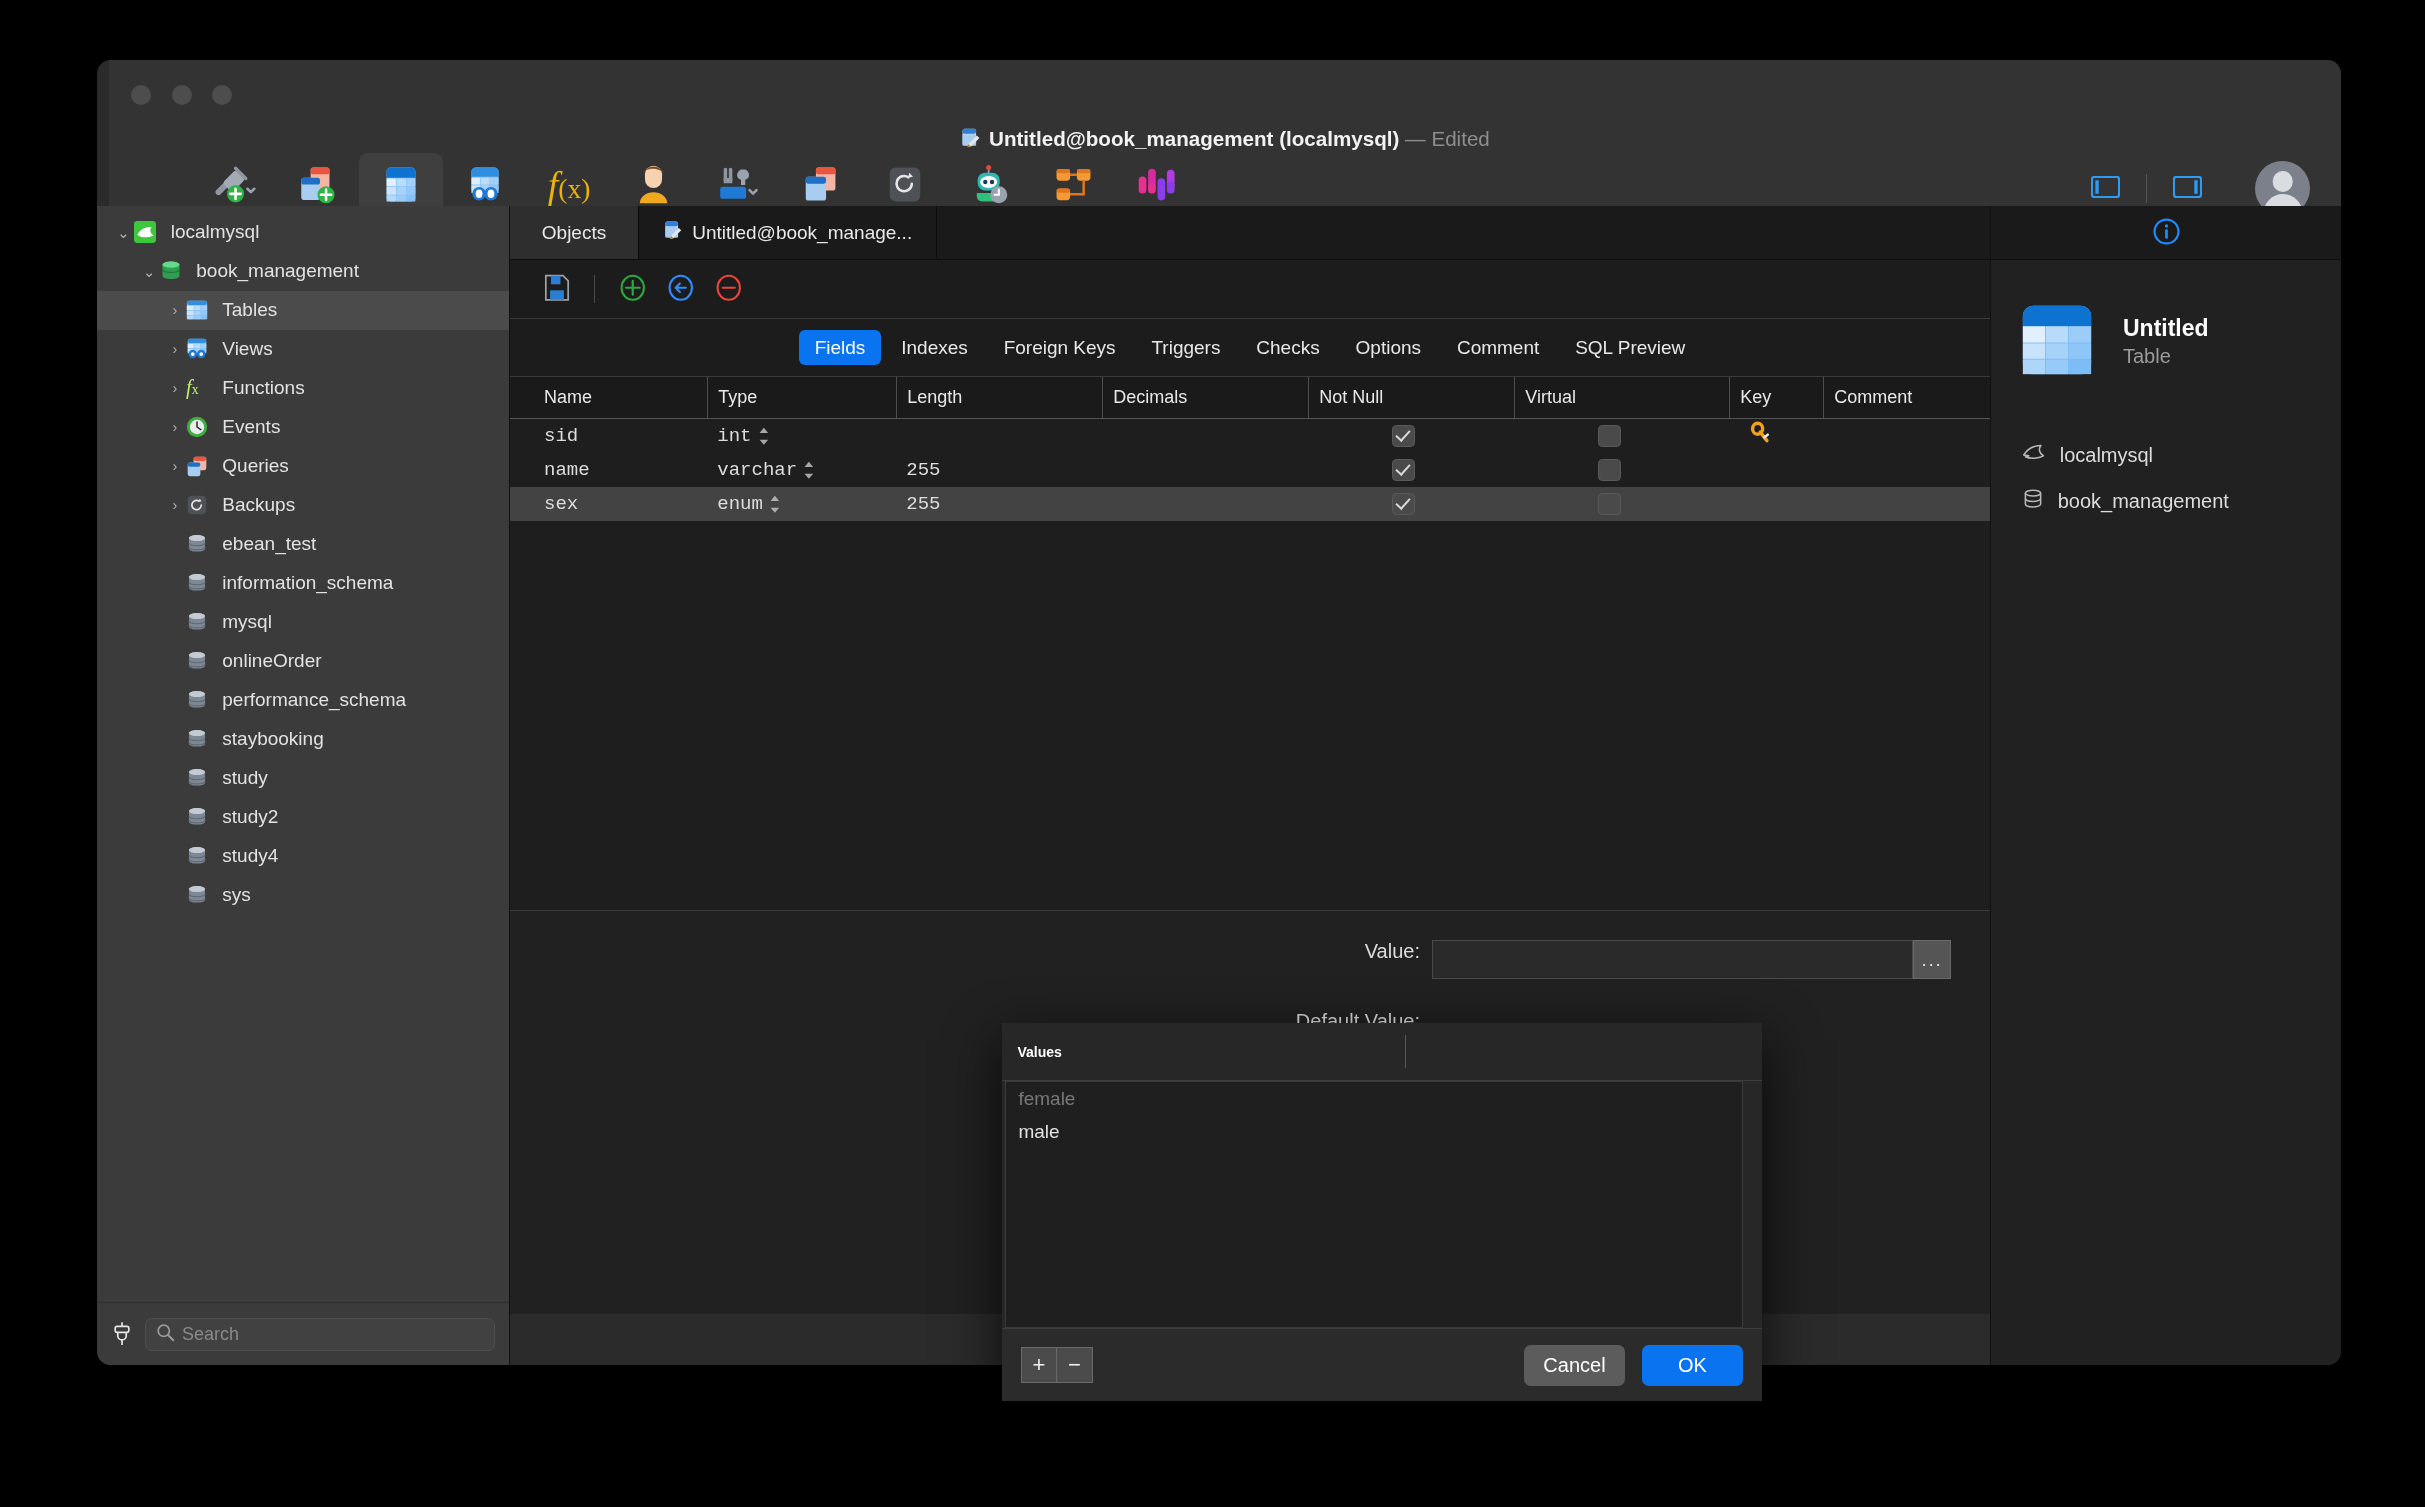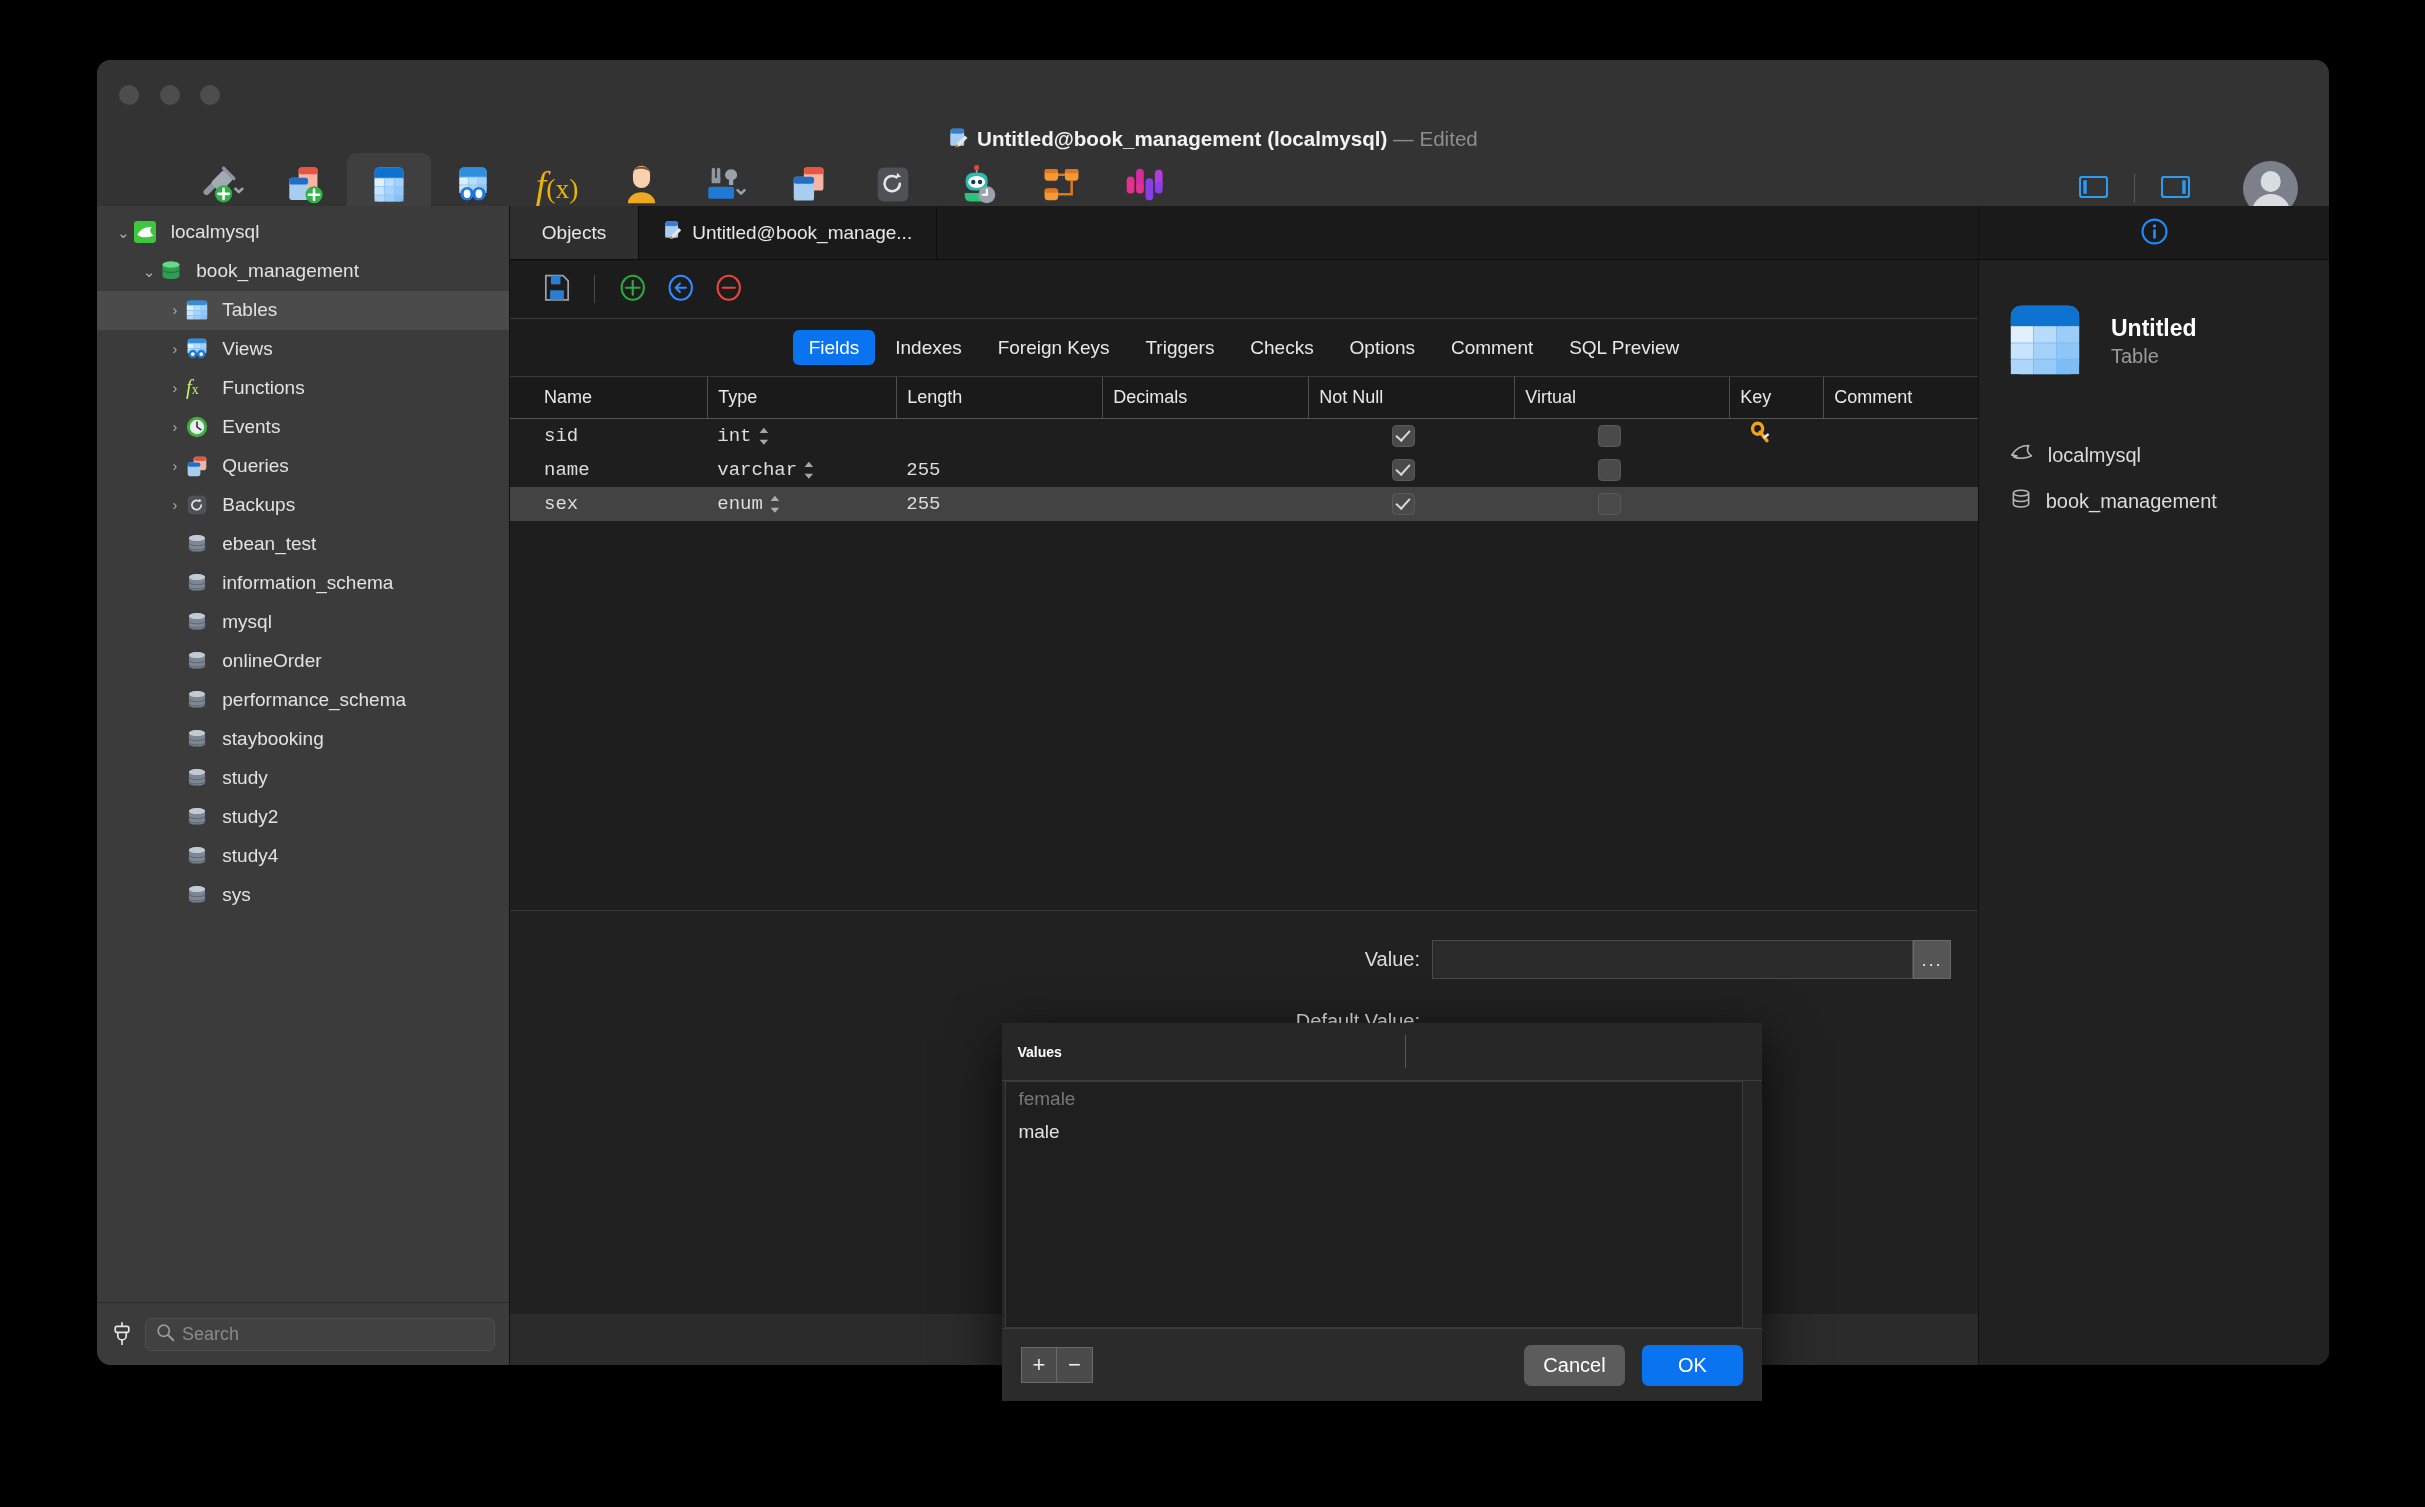--- a/index.html
+++ b/index.html
@@ -1,20 +1,20 @@
 <!DOCTYPE html>
 <html style="font-size:13.7px"><head>
 <meta charset="utf-8">
 <style>
   html,body{margin:0;padding:0;background:#000;}
   body{width:2426px;height:1507px;font-family:"Liberation Sans",sans-serif;
        -webkit-font-smoothing:antialiased;overflow:hidden;}
   .win{position:absolute;left:97px;top:60px;width:2232px;height:1305px;
        background:#2b2b2b;border-radius:13.7px;overflow:hidden;
-       box-shadow:0 10.3px 34px rgba(0,0,0,.8);}
+       box-shadow:0 10.3px 34px rgba(0,0,0,.8);padding-left:12px;}
 
   
   .toolbar{position:relative;height:146px;background:#333333;
            border-bottom:0.9px solid #1d1d1d;}
   .traffic{position:absolute;left:22px;top:25px;display:flex;gap:20.6px;}
   .dot{width:20px;height:20px;border-radius:50%;background:#4d4d4d;}
   .title{position:absolute;left:0;right:0;top:67px;text-align:center;
          font-size:20.6px;font-weight:bold;color:#f2f2f2;white-space:nowrap;}
   .title .edited{color:#8e8e8e;font-weight:normal;}
   .title .ticon{display:inline-block;vertical-align:-3.4px;margin-right:6.9px;}
@@ -90,21 +90,21 @@
         white-space:nowrap;overflow:hidden;font-family:Liberation Mono, monospace;}
   .cell:first-child{padding-left:34px;}
   .stepper{width:13.7px;height:20.6px;margin-left:5.1px;flex:none;opacity:.8;}
   .chk{width:20.6px;height:20.6px;border-radius:4.3px;background:#4a4a4a;
        border:0.9px solid #5a5a5a;position:relative;}
   .chk.on:after{content:"";position:absolute;left:6px;top:1.7px;width:6px;height:12px;
        border:solid #d8d8d8;border-width:0 2.6px 2.6px 0;transform:rotate(42deg);}
 
   .editorpane{height:403px;background:#212121;border-top:0.9px solid #3a3a3a;
               position:relative;}
-  .frow{position:absolute;right:0;width:100%;display:flex;align-items:center;}
+  .frow{position:absolute;right:0;width:100%;display:flex;align-items:flex-start;}
   .flabel{width:910px;text-align:right;font-size:20px;color:#dcdcdc;}
   .fvalue{margin-left:12px;height:39px;width:481px;background:#2a2a2a;
           border:0.9px solid #4a4a4a;box-sizing:border-box;display:flex;}
   .ellipsisbtn{width:38px;height:39px;background:#555;border:0.9px solid #6a6a6a;
                box-sizing:border-box;display:flex;align-items:center;
                justify-content:center;color:#e3e3e3;font-size:19px;
                letter-spacing:1.7px;line-height:1;}
 
   .statusbar{height:51px;background:#2b2b2b;}
 

